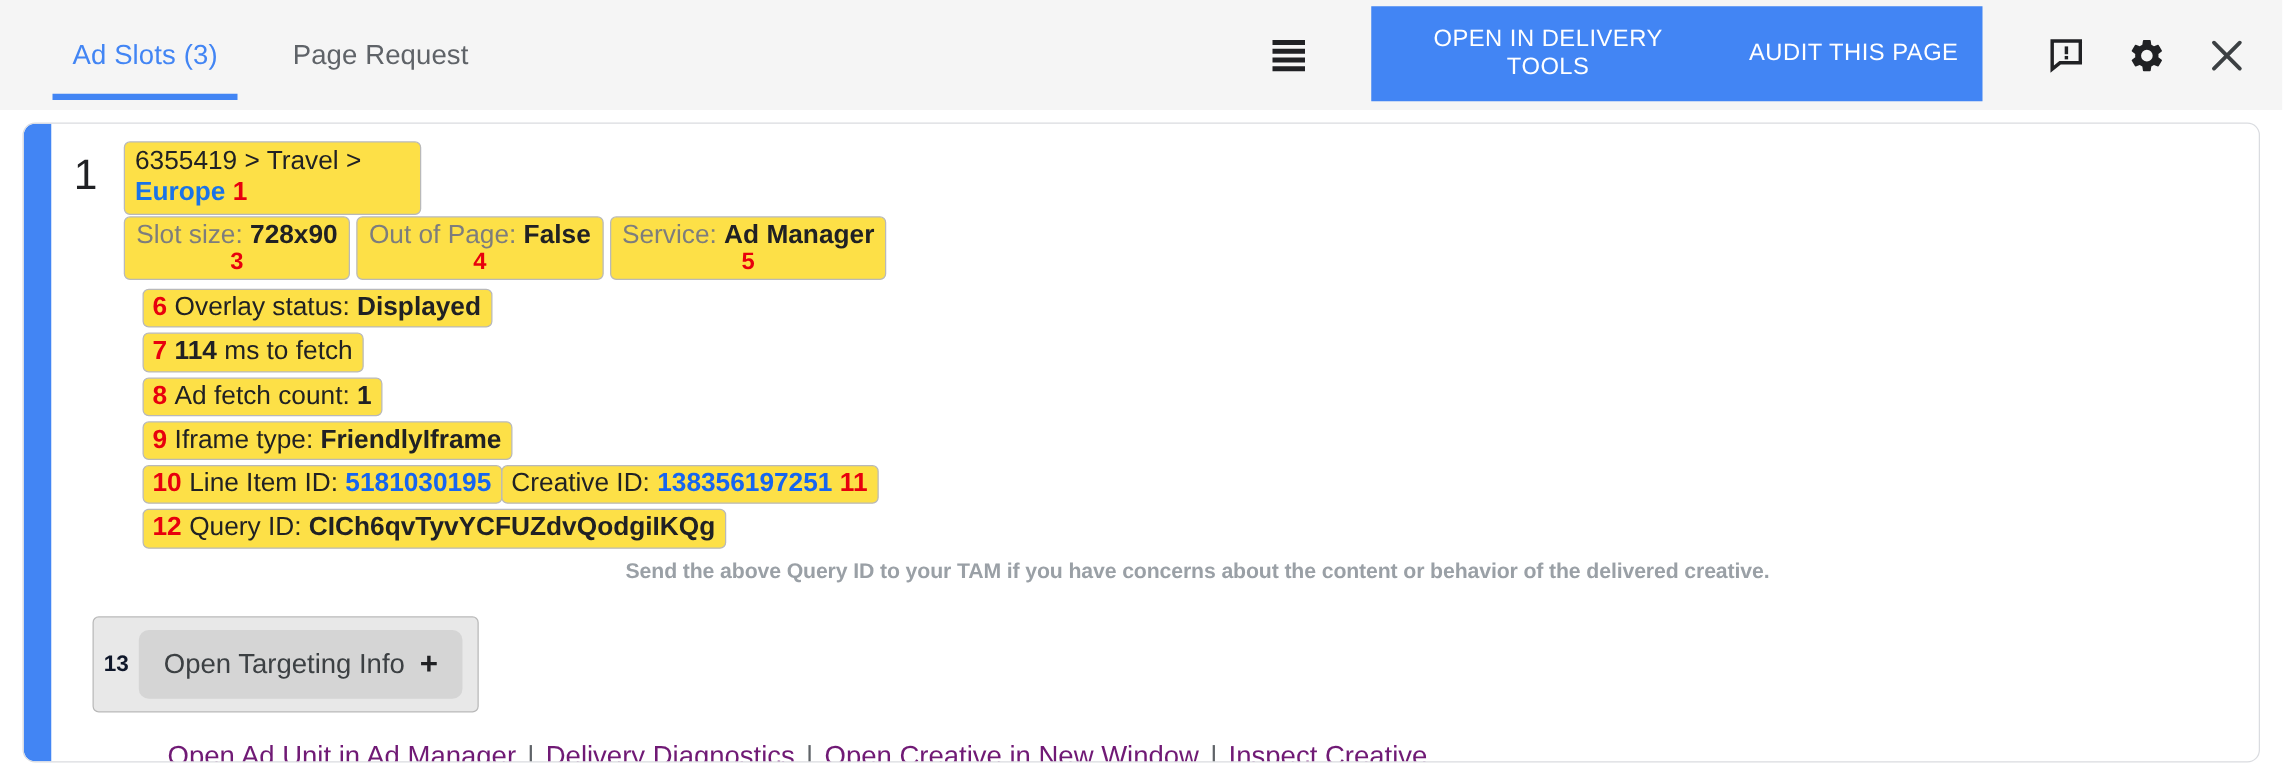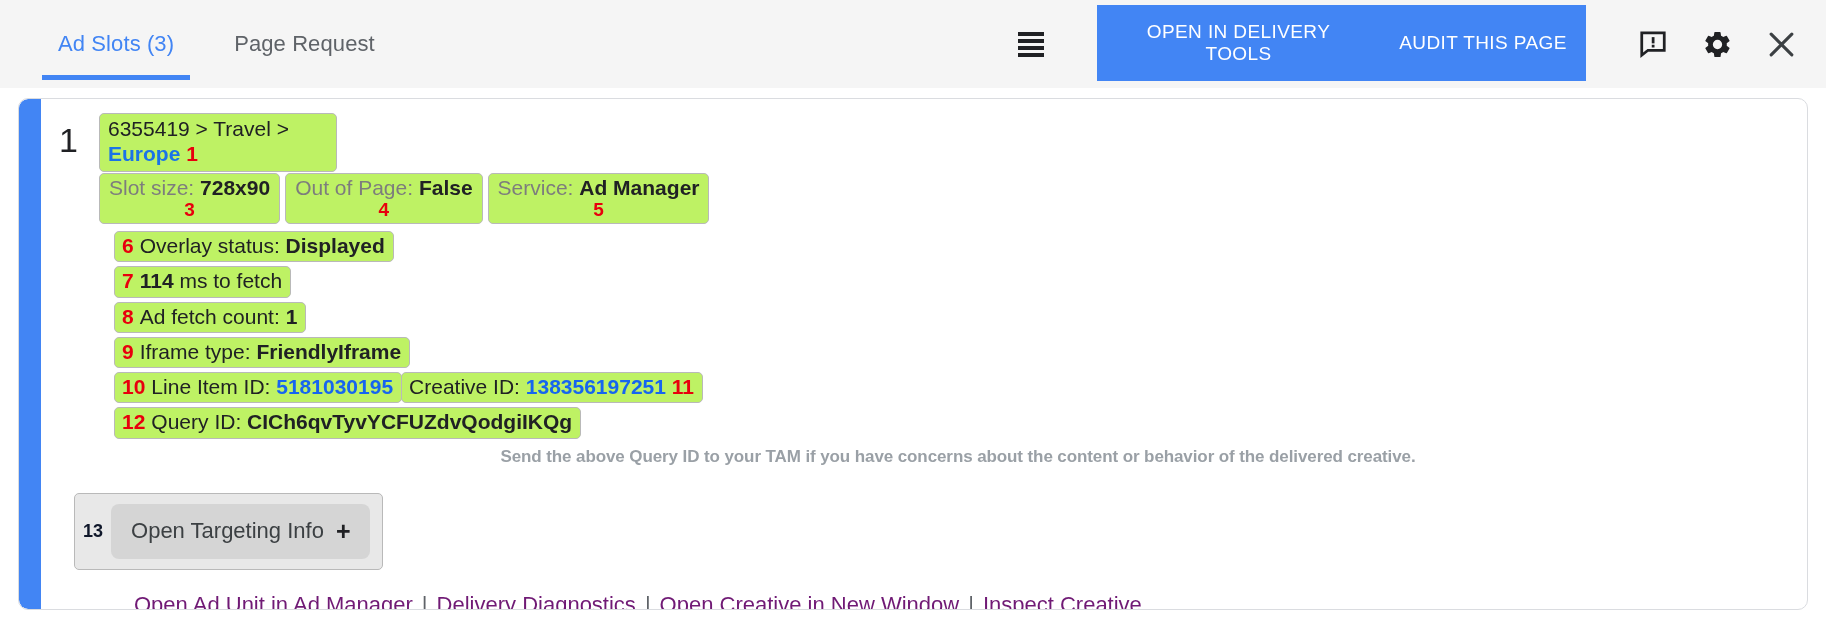--- a/index.html
+++ b/index.html
@@ -138,21 +138,21 @@
     line-height: 1;
     padding-top: 10px;
     width: 40px;
     flex: 0 0 40px;
   }
   .slot-content { flex: 1 1 auto; }
 
   
   .chip {
     display: inline-block;
-    background: #bef264;
+    background: #fde047;
     border: 1px solid #b9b9b9;
     border-radius: 5px;
     padding: 2px 7px;
     font-size: 21px;
     color: #202124;
     vertical-align: top;
     box-sizing: border-box;
   }
   .chip-label { color: #7d7d7d; }
   .chip-val { color: #202124; font-weight: bold; }

